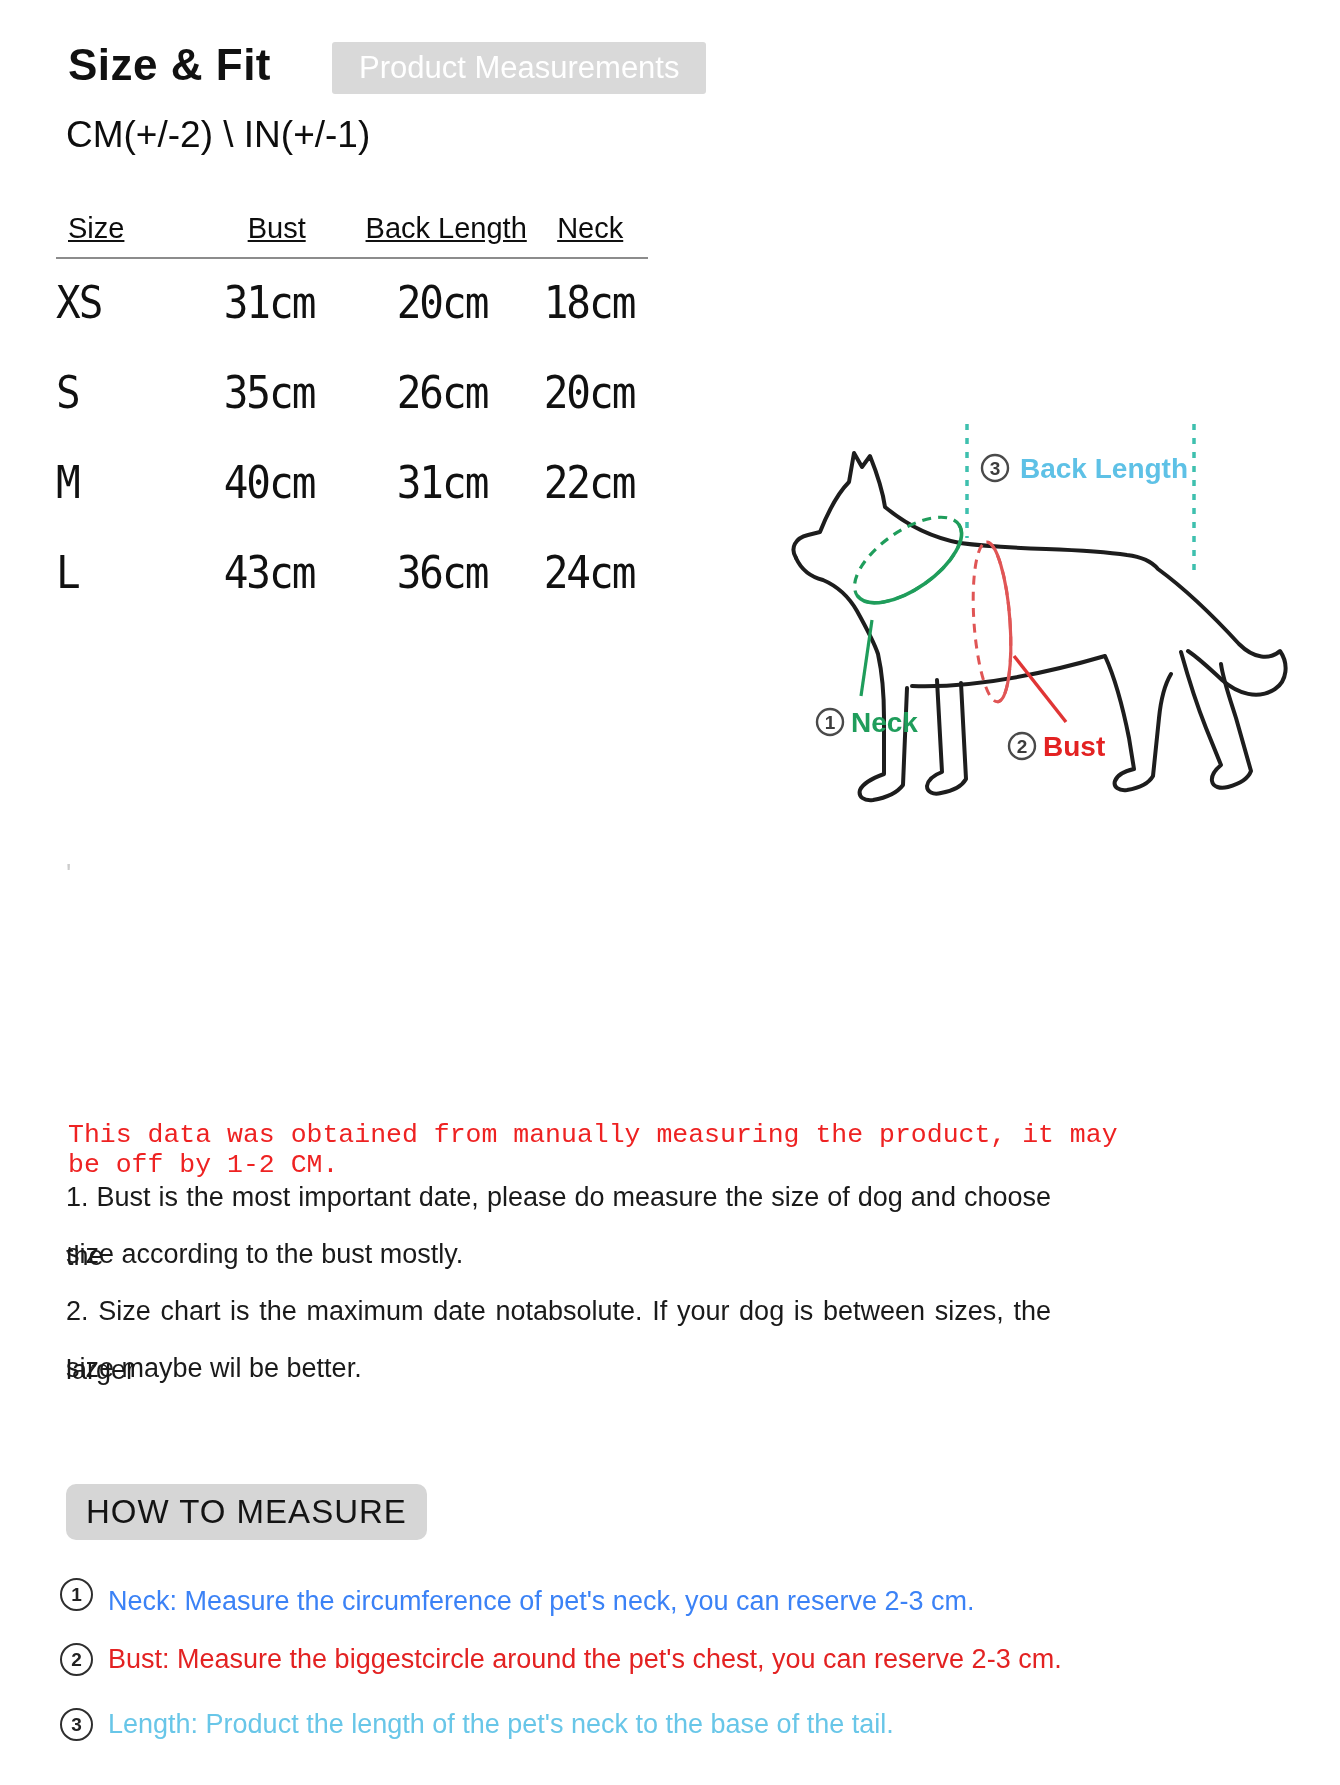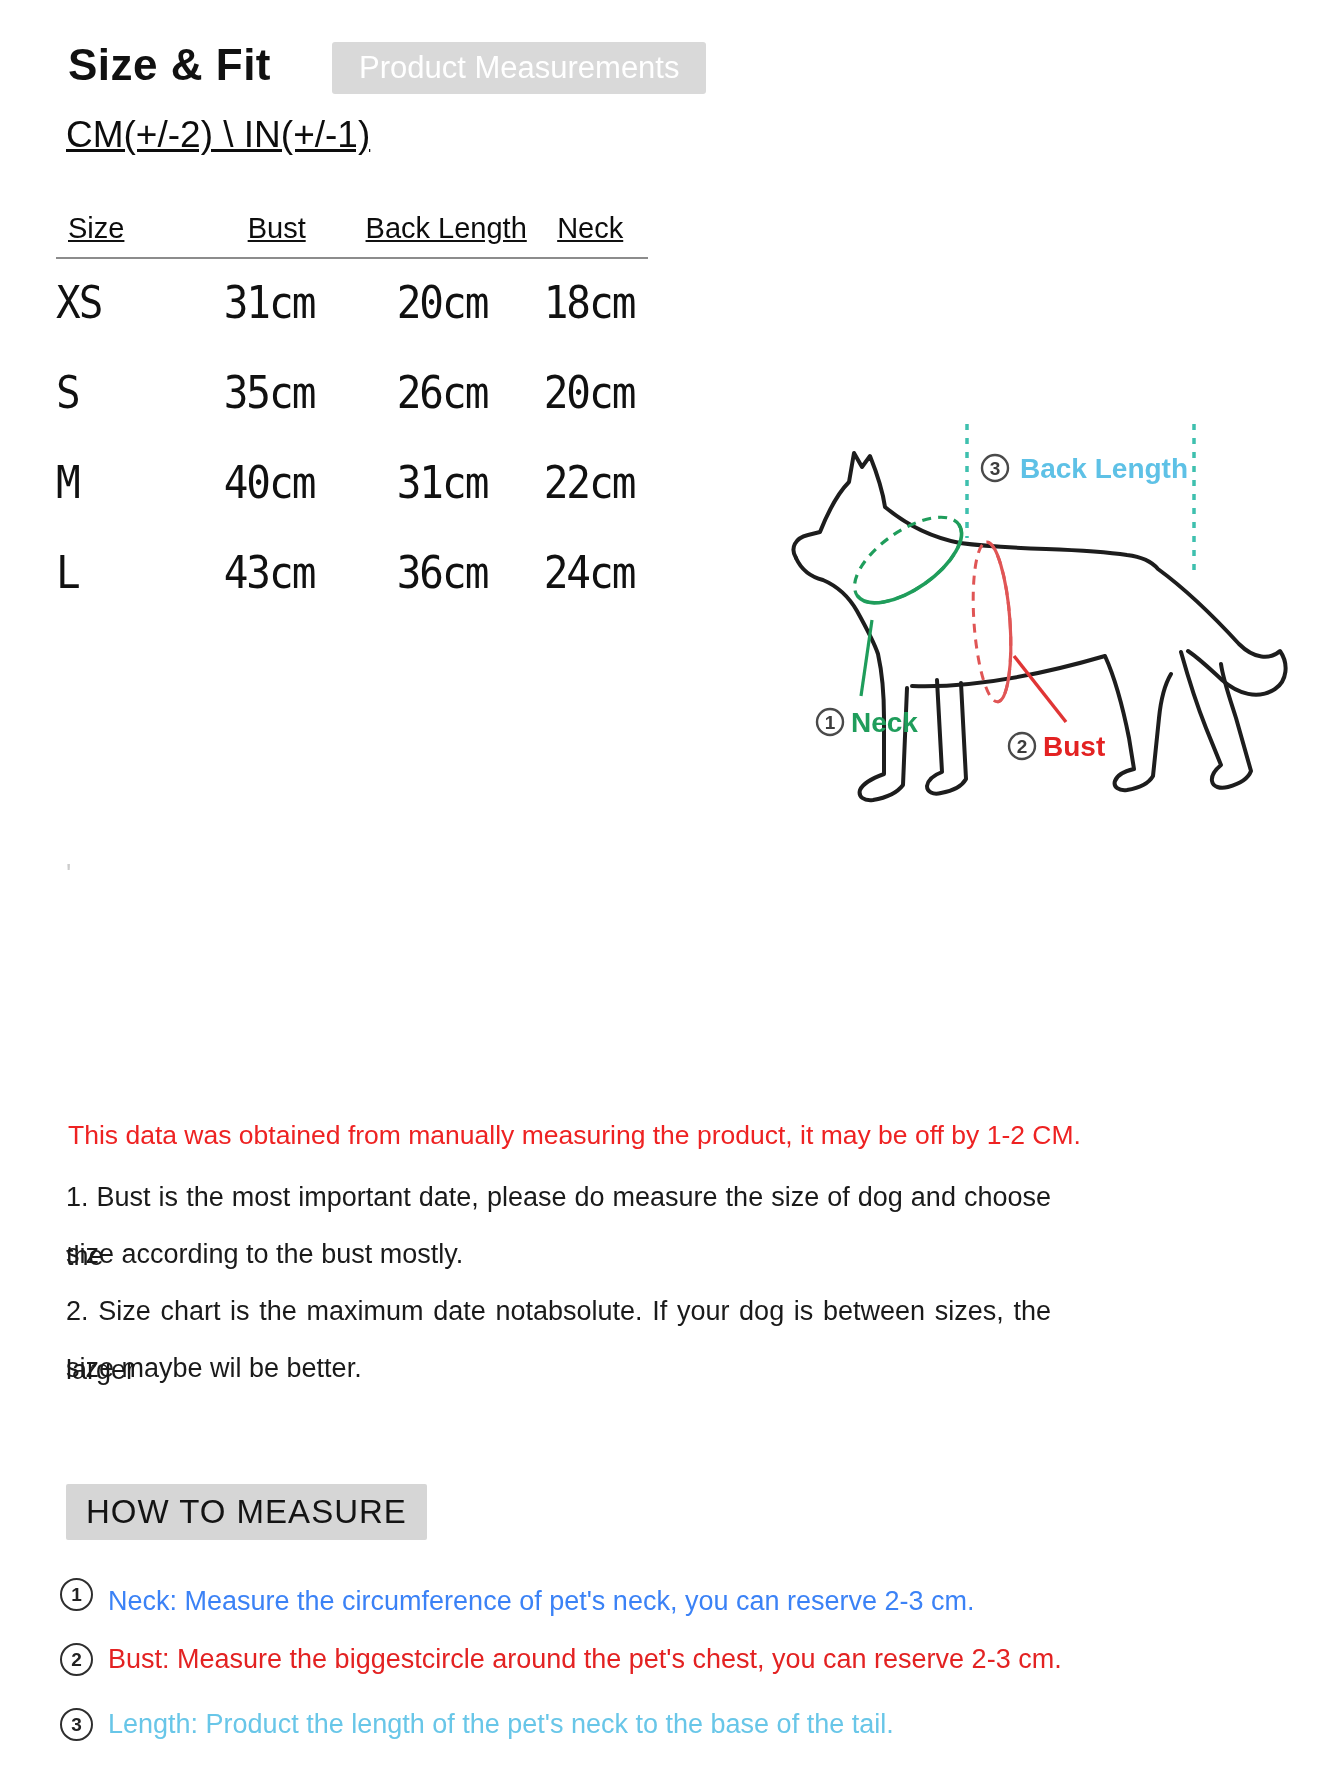--- a/index.html
+++ b/index.html
@@ -3,21 +3,21 @@
 <meta charset="utf-8">
 <style>
   html,body{margin:0;padding:0;background:#fff;}
   body{font-family:"Liberation Sans",sans-serif;color:#111;}
   .canvas{position:relative;width:1340px;height:1745px;background:#ffffff;overflow:hidden;}
 
   
   .title{position:absolute;left:68px;top:40px;font-size:44px;font-weight:bold;letter-spacing:.5px;}
   .badge{position:absolute;left:332px;top:42px;height:52px;display:flex;align-items:center;
          background:#d9d9d9;color:#ffffff;font-size:31px;padding:0 27px;border-radius:3px;}
-  .tolerance{position:absolute;left:66px;top:114px;font-size:37px;color:#0d0d0d;text-decoration:underline;}
+  .tolerance{position:absolute;left:66px;top:114px;font-size:37px;color:#0d0d0d;}
 
   
   .size-table{position:absolute;left:56px;top:212px;width:592px;}
   .thead{display:flex;padding:0 0 12px 0;border-bottom:2px solid #8c8c8c;text-decoration:underline;}
   .thead .cell{font-size:29px;color:#0d0d0d;}
   .trow{display:flex;align-items:baseline;height:72px;}
   .trow .cell{font-family:"DejaVu Sans Mono",monospace;font-size:41px;letter-spacing:-2px;
               transform:scaleY(1.08);transform-origin:center;}
   .col-size{width:128px;padding-left:12px;}
   .col-bust{width:170px;text-align:center;}
@@ -26,29 +26,29 @@
   .trow .col-size{padding-left:0;}
   .trow{padding-top:18px;}
   .tbody{padding-top:2px;}
 
   
   .diagram{position:absolute;left:690px;top:388px;width:650px;height:425px;}
 
   .faint-mark{position:absolute;left:66px;top:858px;color:#cccccc;font-size:28px;}
 
   
-  .disclaimer{position:absolute;left:68px;top:1120px;font-size:26.5px;color:#ee2222;width:1060px;}
+  .disclaimer{position:absolute;left:68px;top:1120px;font-size:26.5px;color:#ee2222;width:1060px;font-family:Liberation Mono, monospace;}
   .notes{position:absolute;left:66px;top:1168px;width:985px;font-size:27px;color:#1a1a1a;}
   .nline{line-height:59px;height:57px;white-space:nowrap;}
   .jline{text-align:justify;white-space:normal;}
   .jline::after{content:"";display:inline-block;width:100%;}
 
   
   .how-to{position:absolute;left:66px;top:1484px;background:#d6d6d6;color:#141414;
-          font-size:33px;padding:9px 20px;border-radius:2px;letter-spacing:1px;}
+          font-size:33px;padding:9px 20px;border-radius:10px;letter-spacing:1px;}
   .steps{position:absolute;left:60px;top:1562px;}
   .step{display:flex;align-items:center;height:65px;font-size:27px;}
   .step-num{flex:0 0 auto;width:29px;height:29px;border:2.5px solid #2e2e2e;border-radius:50%;
             display:flex;align-items:center;justify-content:center;font-size:19px;font-weight:bold;
             color:#222;margin-right:15px;background:#fff;}
   .c-green{color:#3b82f6;margin-top:13px;}
   .c-red{color:#e32222;}
   .c-blue{color:#68c6e8;}
 </style>
 </head>

